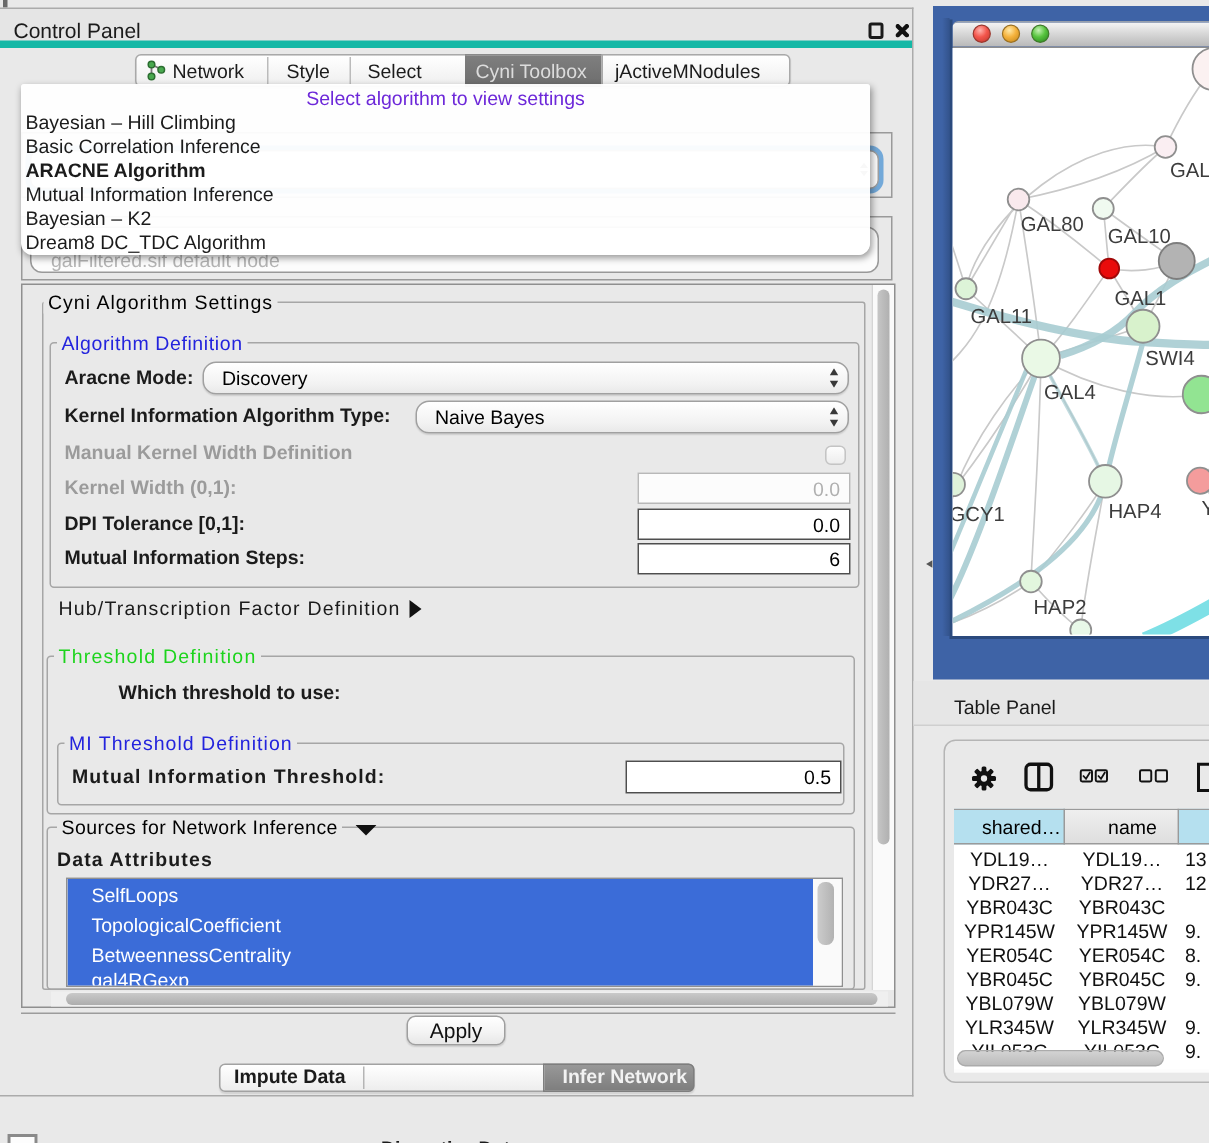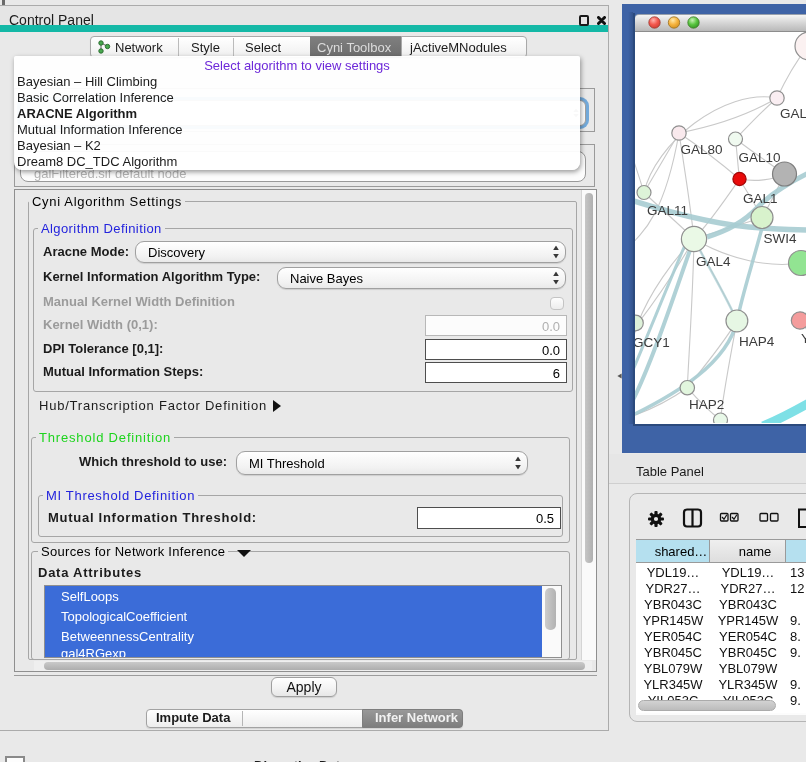--- a/index.html
+++ b/index.html
@@ -29,21 +29,21 @@
 .row .c2 { position:absolute; left:74px; width:76px; text-align:center; }
 .row .c3 { position:absolute; left:154px; }
 </style>
 </head>
 <body>
 
 <div class="abs" style="left:2px; top:0; width:3px; height:7px; background:#6a6a6a;"></div>
 
 <div class="abs" style="left:0; top:5px; width:609px; height:726px; background:#e9e9e9; border-top:1px solid #ababab; border-right:1px solid #ababab; border-bottom:1px solid #ababab;">
 
-  <div class="abs" style="left:0; top:0; width:100%; height:26px; background:#e5e5e5; border-bottom:7px solid #14b8a6;text-align:right;">
+  <div class="abs" style="left:0; top:0; width:100%; height:26px; background:#e5e5e5; border-bottom:5px solid #14b8a6;text-align:right;">
     <div class="lbl" style="left:9px; top:6px; color:#1b1b1b; font-size:14px;">Control Panel</div>
 
     <div class="abs" style="left:579px; top:9px; width:10px; height:11px; border:2px solid #1a1a1a; border-radius:2px;"></div>
 
     <svg class="abs" style="left:597px; top:10px;" width="9" height="9" viewBox="0 0 9 9">
       <path d="M1.5 1.5 L7.5 7.5 M7.5 1.5 L1.5 7.5" stroke="#111" stroke-width="3" stroke-linecap="round"></path>
     </svg>
   </div>
 
   <div class="abs" id="toptabs" style="left:90px; top:30px; width:437px; height:22px;">
@@ -136,27 +136,20 @@
 
       <div class="lbl" style="left:27px; top:318px; letter-spacing:0.79px;">Hub/Transcription Factor Definition</div>
       <svg class="abs" style="left:260px; top:320px;" width="10" height="12" viewBox="0 0 10 12">
           <path d="M1 0 L9 6 L1 12 Z" fill="#111"></path>
         </svg>
 
       <div class="grp" style="left:19px; top:357px; width:539px; height:106px;"></div>
       <div class="grp-lbl green-t" style="left:24px; top:350px; letter-spacing:0.82px;">Threshold Definition</div>
 
       <div class="lbl b" style="left:67px; top:374px;">Which threshold to use:</div>
-      <div class="combo" style="left:224px; top:371px; width:292px; height:24px;">
-        <div class="ct">MI Threshold</div>
-        <svg class="stepper" viewBox="0 0 6 13">
-            <path d="M3 0 L5.8 4.6 H0.2 Z" fill="#383838"></path>
-            <path d="M3 13 L5.8 8.4 H0.2 Z" fill="#383838"></path>
-          </svg>
-      </div>
 
       <div class="grp" style="left:26px; top:415px; width:525px; height:42px;"></div>
       <div class="grp-lbl blue-t" style="left:31px; top:408px; letter-spacing:0.68px;">MI Threshold Definition</div>
 
       <div class="lbl b" style="left:36px; top:430px; letter-spacing:0.73px;">Mutual Information Threshold:</div>
       <div class="tf tf-dark" style="left:405px; top:427px; width:144px; height:22px;">
         <div class="v">0.5</div>
       </div>
 
       <div class="grp" style="left:19px; top:471px; width:539px; height:109px;"></div>

